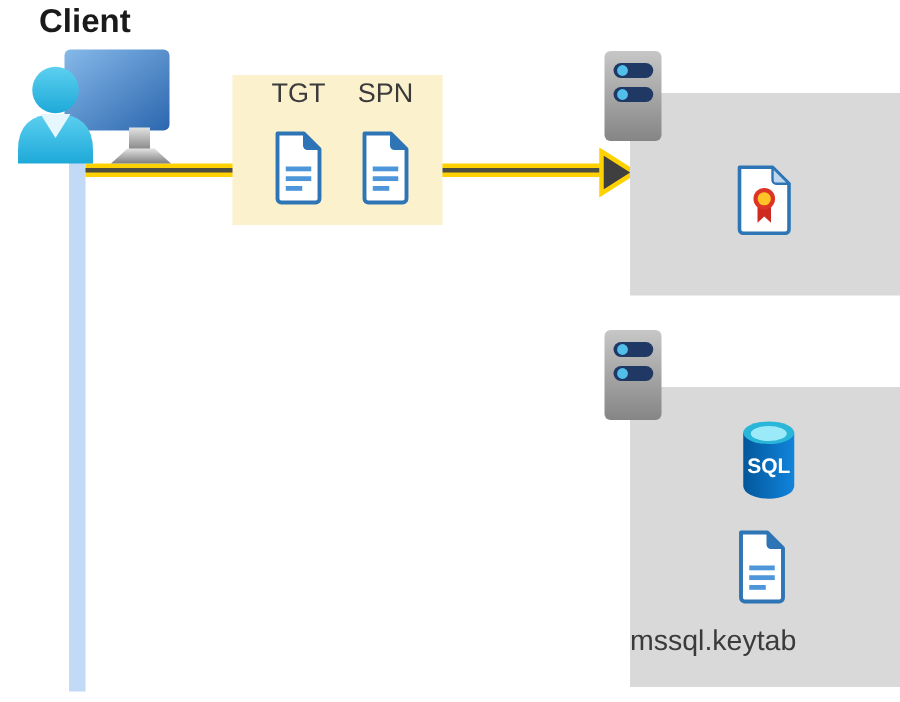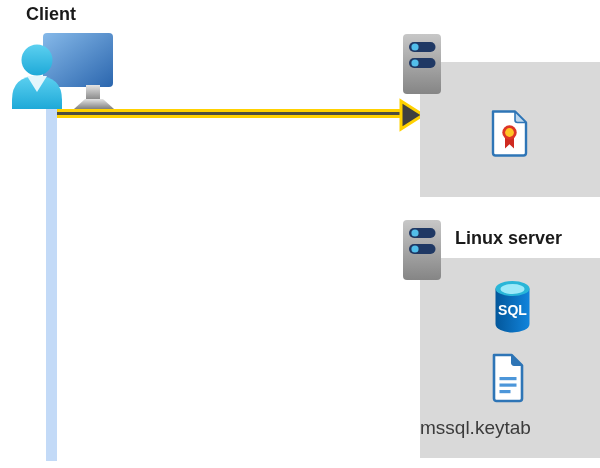--- a/index.html
+++ b/index.html
@@ -1,21 +1,21 @@
 <!DOCTYPE html>
 <html style="--accent_yellow: #FFD100; --arrow_dark: #3F3F3F; --arrow_core: #4D4D40; --token_box_bg: #FBF2CD; --panel_gray: #D9D9D9; --doc_blue: #2E75B6; --doc_line_blue: #4C96D9; --connection_blue: #C3DAF7; --heading_text: #1A1A1A; --label_text: #3B3B3B; --server_bar_navy: #1F3864; --server_dot_blue: #52BEEA; --sql_blue: #0B6FBF; --person_cyan: #3BC0E8;"><head>
 <meta charset="utf-8">
 <style>
   html,body{margin:0;padding:0;background:#fff;}
   #canvas{
     position:relative;width:600px;height:468px;overflow:hidden;background:#fff;
     font-family:"Liberation Sans","DejaVu Sans",sans-serif;
   }
   .abs{position:absolute;}
-  .heading{font-weight:700;font-size:18px;line-height:22px;color:var(--heading_text,#1a1a1a);}
+  .heading{font-weight:700;font-size:22px;line-height:22px;color:var(--heading_text,#1a1a1a);}
   .plain-label{font-weight:400;font-size:18px;color:var(--label_text,#3b3b3b);}
   #client-label{left:26px;top:3px;}
   #client-line{left:46px;top:90px;width:11px;height:371px;background:var(--connection_blue,#C3DAF7);z-index:0;}
   #client-icon{left:10px;top:30px;z-index:2;}
   #auth-arrow{left:55px;top:98px;z-index:1;}
   .arrow-band{fill:var(--accent_yellow,#FFD100);}
   .arrow-core{fill:var(--arrow_core,#4D4D40);}
   .arrow-head{fill:var(--arrow_dark,#3F3F3F);stroke:var(--accent_yellow,#FFD100);stroke-width:3;stroke-linejoin:miter;}
   #token-box{left:155px;top:50px;width:140px;height:100px;background:var(--token_box_bg,#FBF2CD);z-index:2;}
   #tgt-label{left:23px;top:2px;width:42px;text-align:center;}
@@ -71,20 +71,38 @@
     <path d="M2,79 V70 Q2,46 27,46 Q52,46 52,70 V79 Z" fill="url(#g-person)"></path>
     <path d="M17,46 L37,46 L27,62 Z" fill="#E5F6FC"></path>
   </svg>
 
   <svg class="abs" id="auth-arrow" width="370" height="34" viewBox="0 0 370 34">
     <rect class="arrow-band" x="2" y="11" width="346" height="9"></rect>
     <rect class="arrow-core" x="2" y="14" width="346" height="3"></rect>
     <polygon class="arrow-head" points="346,3 368,17 346,31"></polygon>
   </svg>
 
+  <div class="abs" id="token-box">
+    <span class="abs plain-label" id="tgt-label">TGT</span>
+    <span class="abs plain-label" id="spn-label">SPN</span>
+    <svg class="abs" id="tgt-doc-icon" width="38" height="52" viewBox="0 0 38 52">
+      <path class="doc-outline" d="M5,3 H22.5 L33,13.5 V46.5 A2.5,2.5 0 0 1 30.5,49 H7.5 A2.5,2.5 0 0 1 5,46.5 Z"></path>
+      <path class="doc-fold" d="M22.5,3 L33,13.5 H25 A2.5,2.5 0 0 1 22.5,11 Z"></path>
+      <rect class="doc-line" x="10.5" y="25" width="17" height="3.2"></rect>
+      <rect class="doc-line" x="10.5" y="31.5" width="17" height="3.2"></rect>
+      <rect class="doc-line" x="10.5" y="38" width="11" height="3.2"></rect>
+    </svg>
+    <svg class="abs" id="spn-doc-icon" width="38" height="52" viewBox="0 0 38 52">
+      <path class="doc-outline" d="M5,3 H22.5 L33,13.5 V46.5 A2.5,2.5 0 0 1 30.5,49 H7.5 A2.5,2.5 0 0 1 5,46.5 Z"></path>
+      <path class="doc-fold" d="M22.5,3 L33,13.5 H25 A2.5,2.5 0 0 1 22.5,11 Z"></path>
+      <rect class="doc-line" x="10.5" y="25" width="17" height="3.2"></rect>
+      <rect class="doc-line" x="10.5" y="31.5" width="17" height="3.2"></rect>
+      <rect class="doc-line" x="10.5" y="38" width="11" height="3.2"></rect>
+    </svg>
+  </div>
 
   <div class="abs panel" id="dc-box"></div>
   <svg class="abs" id="dc-server-icon" width="40" height="62" viewBox="0 0 40 62">
     <defs>
       <linearGradient id="g-srv1" x1="0" y1="0" x2="0" y2="1">
         <stop offset="0" stop-color="#C7C7C7"></stop>
           <stop offset="1" stop-color="#858585"></stop>
       </linearGradient>
     </defs>
     <rect x="1" y="1" width="38" height="60" rx="4" fill="url(#g-srv1)"></rect>
@@ -94,21 +112,20 @@
     <circle class="srv-dot" cx="13" cy="30" r="3.6"></circle>
   </svg>
   <svg class="abs" id="cert-icon" width="41" height="49" viewBox="0 0 41 49">
     <path class="cert-outline" d="M4,2.5 H26 L37,13.5 V44 A2.5,2.5 0 0 1 34.5,46.5 H6.5 A2.5,2.5 0 0 1 4,44 Z"></path>
     <path class="cert-fold" d="M26,2.5 L37,13.5 H28.5 A2.5,2.5 0 0 1 26,11 Z"></path>
     <path d="M16,27 V39.5 L20.5,35.3 L25,39.5 V27 Z" fill="#CF2A20"></path>
     <circle cx="20.5" cy="23.5" r="7.2" fill="#DD3425"></circle>
     <circle cx="20.5" cy="23.5" r="4.4" fill="#FFC425"></circle>
   </svg>
 
-  <div class="abs heading" id="linux-label">Linux server</div>
   <div class="abs panel" id="linux-box"></div>
   <svg class="abs" id="linux-server-icon" width="40" height="62" viewBox="0 0 40 62">
     <defs>
       <linearGradient id="g-srv2" x1="0" y1="0" x2="0" y2="1">
         <stop offset="0" stop-color="#C7C7C7"></stop>
           <stop offset="1" stop-color="#858585"></stop>
       </linearGradient>
     </defs>
     <rect x="1" y="1" width="38" height="60" rx="4" fill="url(#g-srv2)"></rect>
     <rect class="srv-bar" x="7" y="9" width="26.5" height="10" rx="5"></rect>

